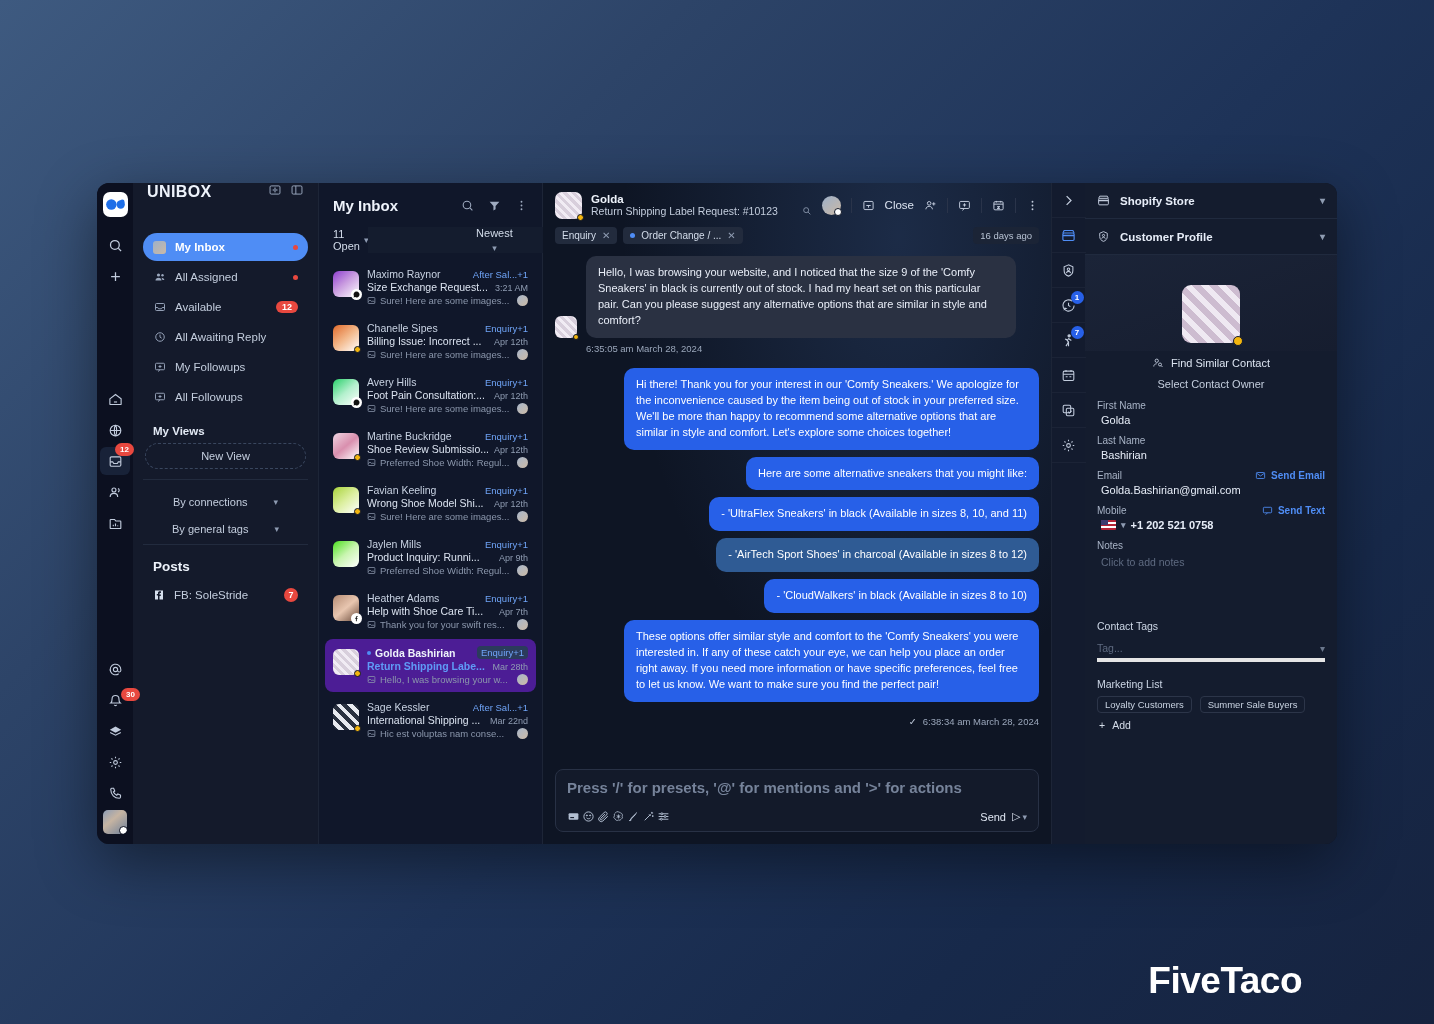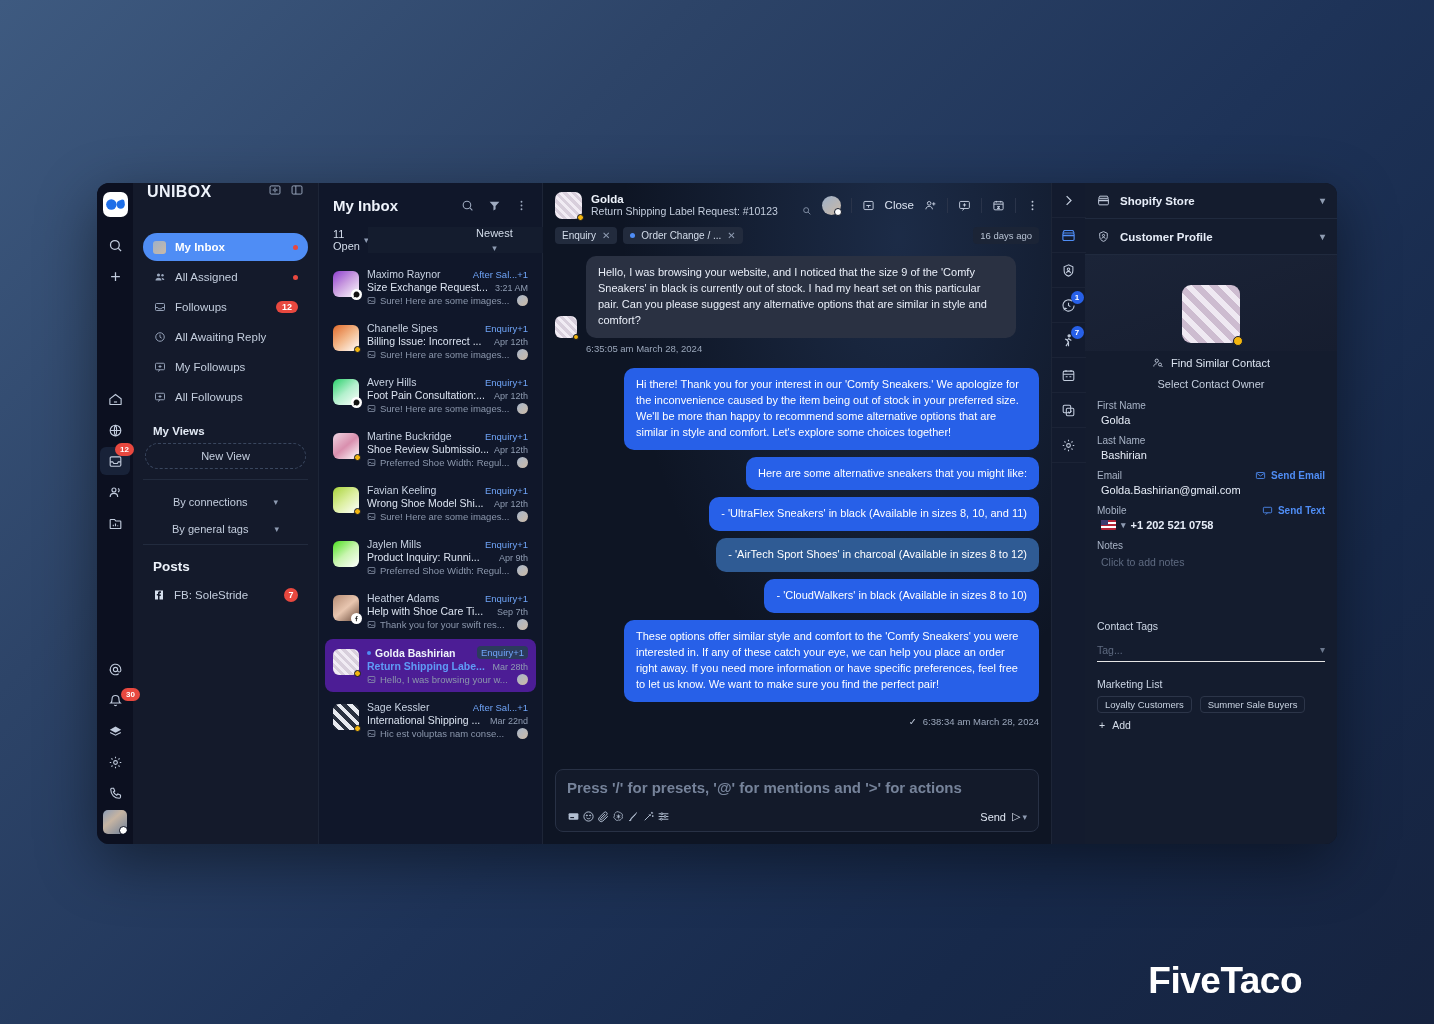--- a/index.html
+++ b/index.html
@@ -278,21 +278,21 @@
   .flag { width:15px;height:10px;border-radius:1px;
     background:
       linear-gradient(#b22234 0 20%,#fff 20% 40%,#b22234 40% 60%,#fff 60% 80%,#b22234 80% 100%);
     position:relative; overflow:hidden; flex:0 0 15px;}
   .flag::before{content:'';position:absolute;left:0;top:0;width:7px;height:5px;background:#3c3b6e;}
   .notes-ph { font-size:10.5px; color:#5e6a80; padding: 2px 0 0 4px;}
   .notes-box { height:62px; }
   .sec-lbl { font-size:10.5px; color:#cdd7e6; padding: 4px 0 6px;}
   .tagsel {
     display:flex; align-items:center; height:24px;
-    font-size:10.5px; color:#5e6a80; border-bottom:1px solid #e5e5e5; margin-bottom:12px;
+    font-size:10.5px; color:#5e6a80; border-bottom:4px solid #e5e5e5; margin-bottom:12px;
   }
   .tagsel .sp{flex:1;}
   .tagsel .chv{color:#6b778d;font-size:10px;}
   .ml-tags{display:flex; gap:8px; flex-wrap:wrap; margin-bottom:6px;}
   .ml-tag{border:1px solid #2c3549;border-radius:4px;padding:2px 7px;font-size:9.5px;color:#c9d3e2;}
   .addbtn{display:flex;align-items:center;gap:7px;font-size:10.5px;color:#d4dce9;padding-left:2px;}
 
   .wm {
     position:absolute; right:132px; bottom:22px;
     font-size:37px; font-weight:700; color:#fff; letter-spacing:-.5px;
@@ -427,21 +427,21 @@
         <span class="dot-red"></span>
       </div>
 
       <div class="nav-item">
         <span class="ic">
           <svg viewBox="0 0 24 24" fill="none" stroke="currentColor" stroke-width="1.9">
               <rect x="3" y="5" width="18" height="14" rx="2"></rect>
               <path d="M3 13h4.5l1.6 2.6h5.8l1.6-2.6H21"></path>
             </svg>
         </span>
-        <span class="lbl">Followups</span>
+        <span class="lbl">Available</span>
         <span class="pill">12</span>
       </div>
 
       <div class="nav-item">
         <span class="ic">
           <svg viewBox="0 0 24 24" fill="none" stroke="currentColor" stroke-width="1.9">
               <circle cx="12" cy="12" r="8.5"></circle>
               <path d="M12 7v5.3l3.4 2"></path>
             </svg>
         </span>
@@ -705,21 +705,21 @@
               </svg>
             </span>
         </div>
         <div class="row-main">
           <div class="row-l1">
               <span class="row-name">Heather Adams</span>
               <span class="row-tag">Enquiry+1</span>
             </div>
           <div class="row-l2">
               <span class="row-subj">Help with Shoe Care Ti...</span>
-              <span class="row-time">Sep 7th</span>
+              <span class="row-time">Apr 7th</span>
             </div>
           <div class="row-l3">
               <span class="pic">
                 <svg viewBox="0 0 24 24" fill="none" stroke="currentColor" stroke-width="2">
                   <rect x="3" y="4" width="18" height="16" rx="2"></rect>
                   <path d="M3 15l5-4 5 4 3-2 5 4"></path>
                 </svg>
               </span>
               <span class="row-prev">Thank you for your swift res...</span>
               <span class="who"></span>

